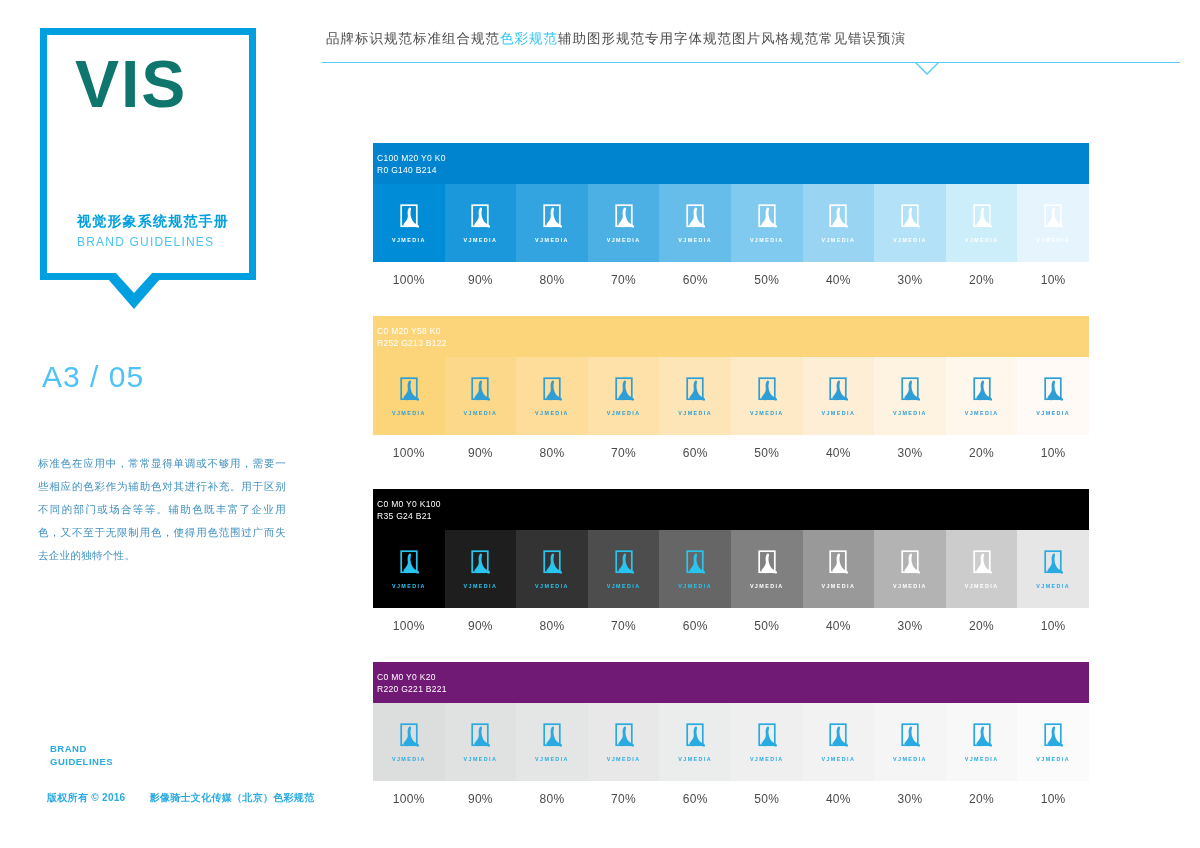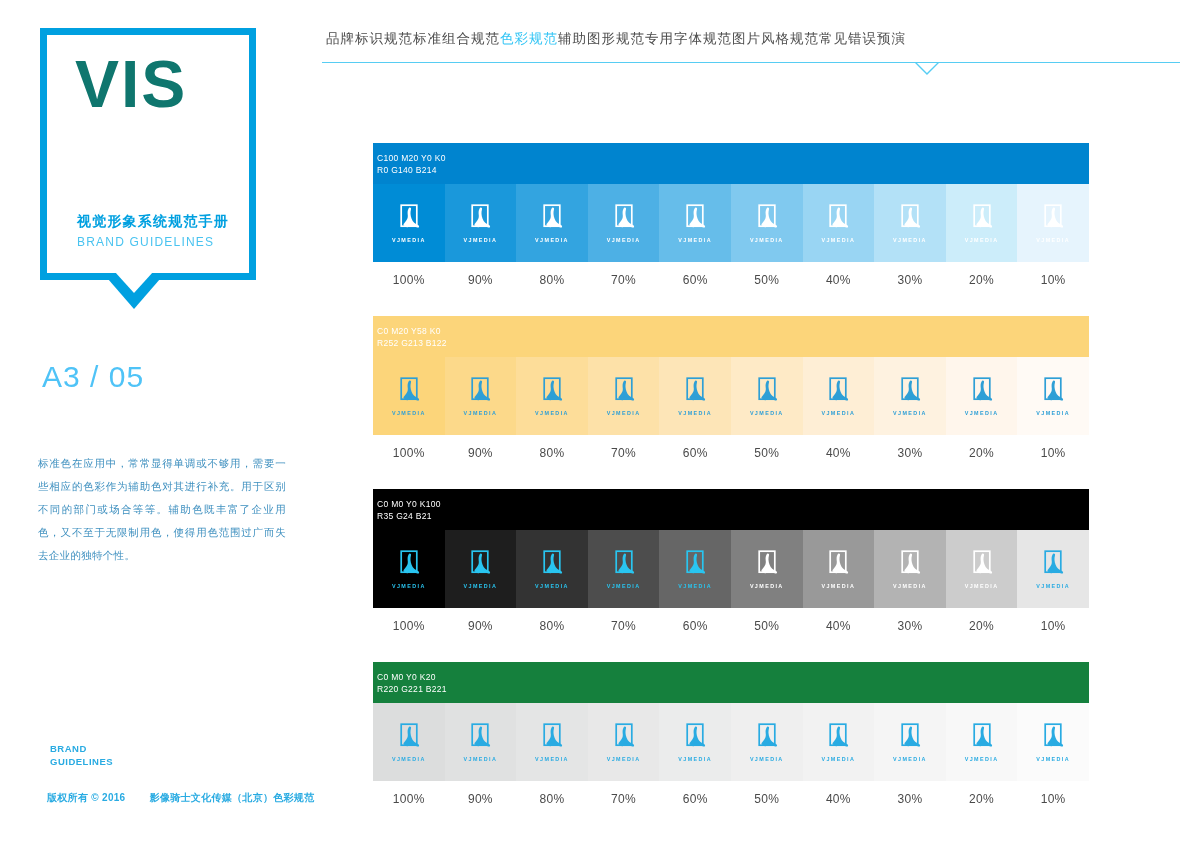--- a/index.html
+++ b/index.html
@@ -691,21 +691,21 @@
         <div class="scale-cell">60%</div>
         <div class="scale-cell">50%</div>
         <div class="scale-cell">40%</div>
         <div class="scale-cell">30%</div>
         <div class="scale-cell">20%</div>
         <div class="scale-cell">10%</div>
       </div>
     </div>
     <div class="band-gap"></div>
     <div class="band">
-      <div class="band-header" style="background: #15803d;">
+      <div class="band-header" style="background: #701a75;">
         <div class="band-header-text" style="color: rgb(255, 255, 255);"><div>C0 M0 Y0 K20</div><div>R220 G221 B221</div></div>
       </div>
       <div class="band-tiles">
         <div class="tile" style="background: rgb(220, 221, 221);">
           <div class="logo-wrap">
             <svg class="logo-mark" viewBox="0 0 26 30">
               <rect x="5.2" y="1.2" width="15.6" height="21" fill="none" stroke="#29ABE2" stroke-width="1.7"></rect>
               <path fill="#29ABE2" d="M12.6 4.6 c-0.5 1.0 -0.9 2.0 -1.0 3.1 c-0.1 1.3 0.1 2.5 0.2 3.8 c0.1 1.1 -0.1 2.2 -0.5 3.2 c-0.5 1.3 -1.4 2.4 -2.3 3.5 c-0.5 0.6 -1.1 1.2 -1.4 1.9 c-0.2 0.5 -0.2 1.1 0.2 1.5 c0.4 0.4 1.0 0.4 1.5 0.3 c0.2 0.5 0.6 0.9 1.1 1.1 c0.7 0.3 1.5 0.2 2.2 0.1 c1.4 -0.2 2.8 -0.6 4.2 -0.6 c1.3 0 2.6 0.3 3.9 0.7 c0.5 0.2 1.1 0.4 1.6 0.3 c0.5 -0.1 0.9 -0.6 0.8 -1.1 c-0.1 -0.6 -0.6 -1.0 -1.1 -1.3 c-1.3 -0.8 -2.7 -1.4 -3.8 -2.4 c-1.2 -1.1 -2.0 -2.5 -2.6 -4.0 c-0.6 -1.5 -1.0 -3.2 -1.1 -4.8 c-0.1 -1.4 0.1 -2.8 0.4 -4.1 c0.1 -0.5 0.3 -1.1 0.1 -1.6 c-0.2 -0.5 -0.7 -0.8 -1.2 -0.8 c-0.5 0 -0.9 0.5 -1.2 1.2 z"></path>
               <circle cx="13.0" cy="20.2" r="0.7" fill="#29ABE2"></circle>
               <circle cx="15.3" cy="20.2" r="0.7" fill="#29ABE2"></circle>

